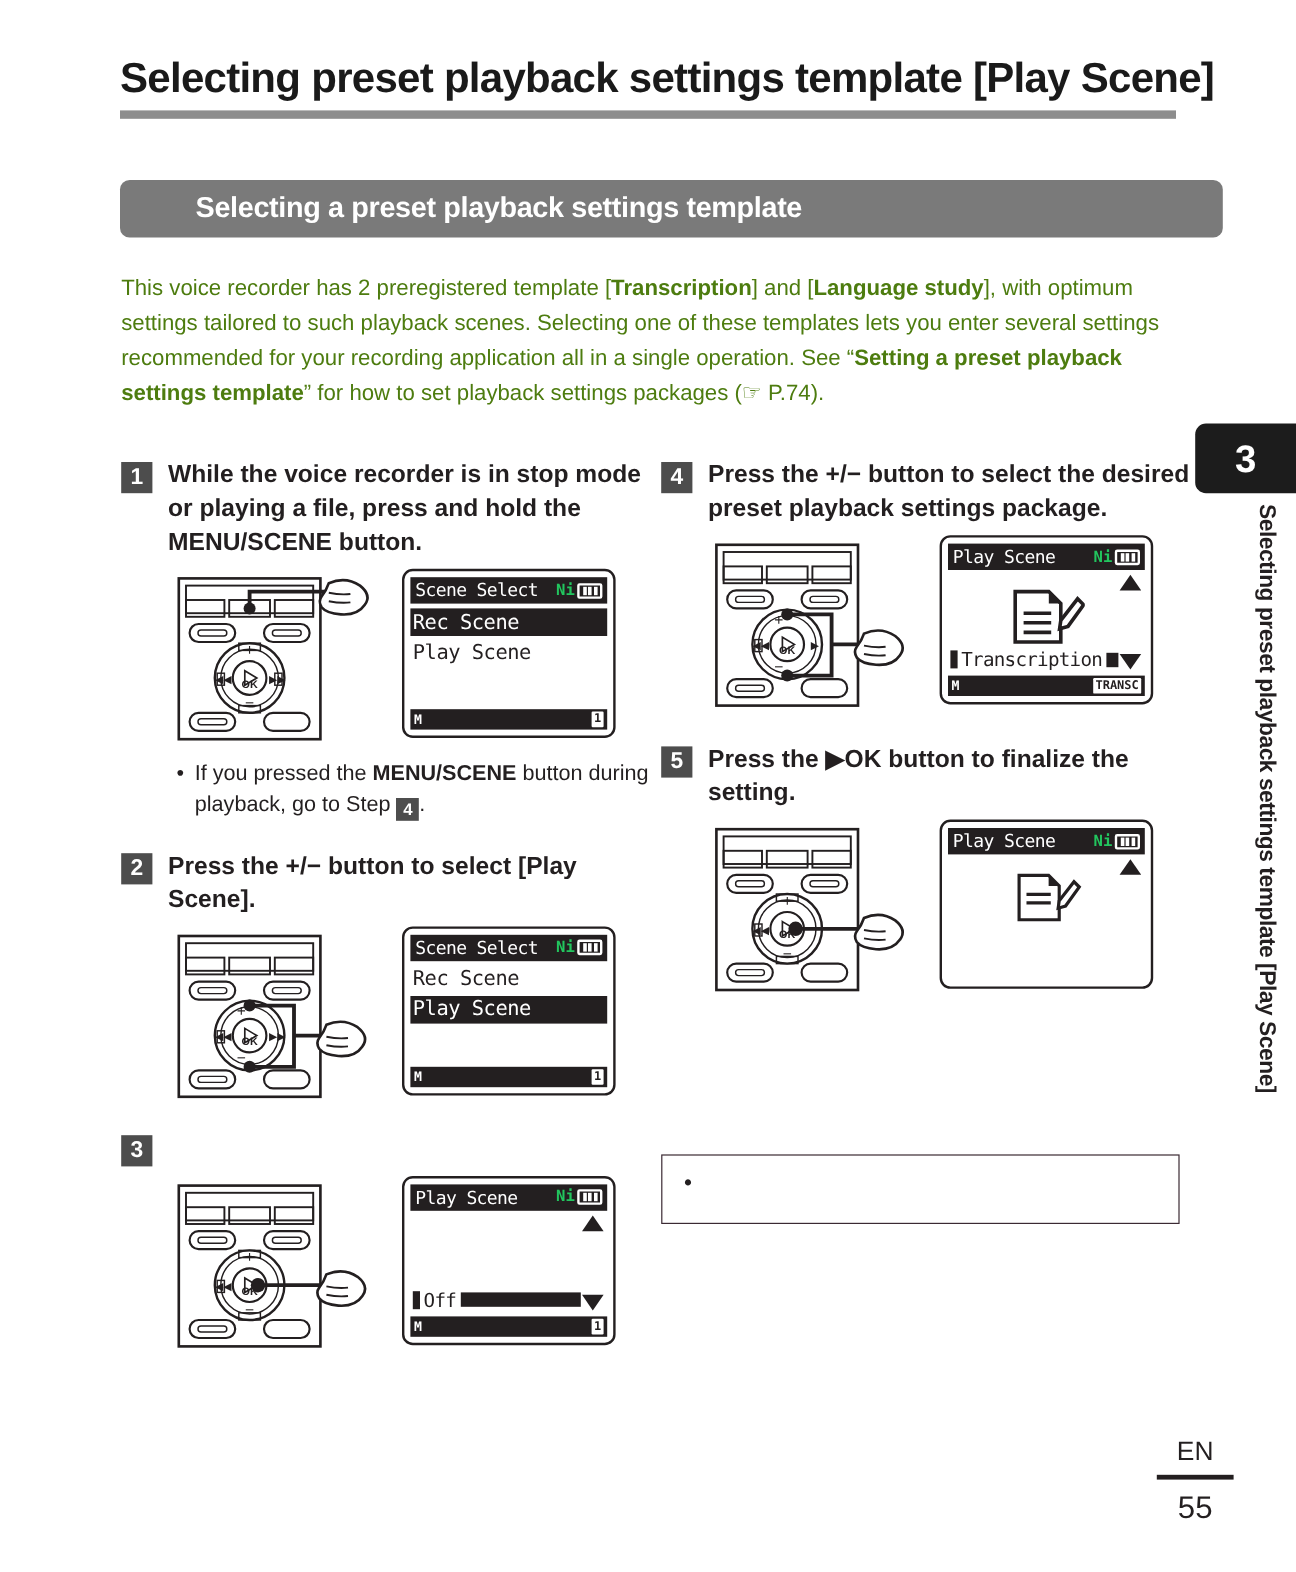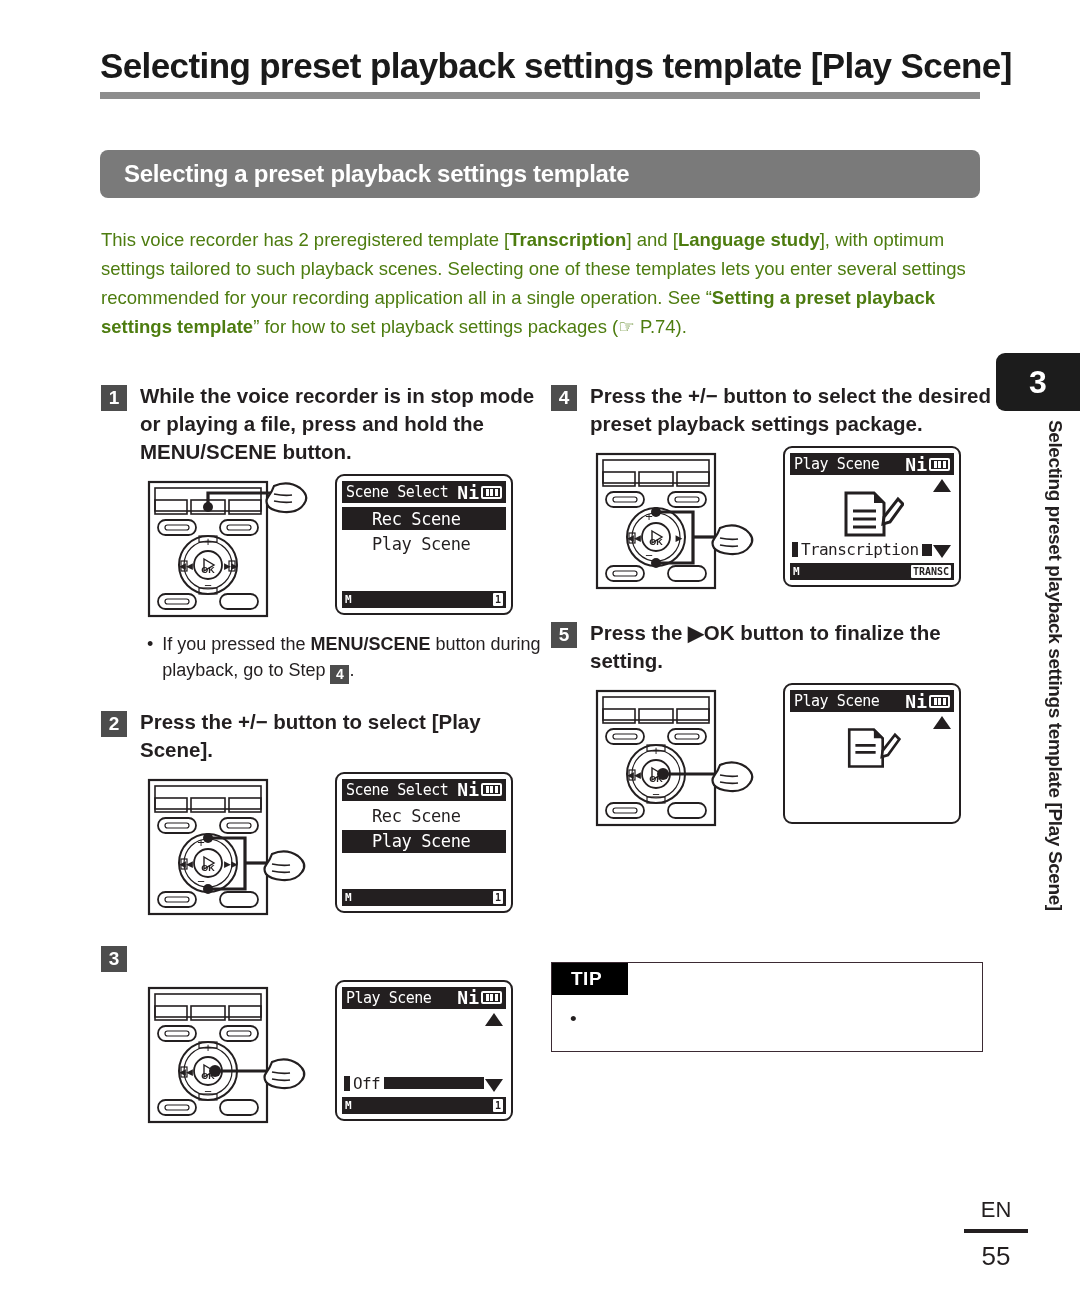--- a/index.html
+++ b/index.html
@@ -18,21 +18,21 @@
   .title{
     font-size:35px;font-weight:bold;letter-spacing:-0.6px;
     color:#1a1a1a;line-height:1.05;white-space:nowrap;
     font-stretch:condensed;
   }
   .title-rule{margin-top:7px;height:7px;background:#8d8d8d;width:880px;}
 
   .subtitle-bar{
     position:absolute;left:100px;top:150px;width:880px;height:48px;
     background:#7a7a7a;border-radius:8px;
-    display:flex;align-items:center;
+    display:flex;align-items:center;padding-left:39px;
   }
   .subtitle{
     color:#ffffff;font-size:24px;font-weight:bold;letter-spacing:-0.3px;
     margin-left:24px;white-space:nowrap;
   }
 
   
   .intro{
     position:absolute;left:101px;top:225px;width:884px;
     font-size:18.5px;line-height:29px;color:#4d7c0f;
@@ -67,31 +67,31 @@
     font-family:"DejaVu Sans Mono", monospace;
   }
   .lcd-inner{position:absolute;inset:5px;}
   .lcd-top{
     position:absolute;left:0;right:0;top:0;height:22px;background:#231f20;
     display:flex;align-items:center;justify-content:space-between;
     padding:0 4px;box-sizing:border-box;
   }
   .lcd-top .t{color:#fff;font-size:15px;letter-spacing:-0.5px;}
   .lcd-top .r{display:flex;align-items:center;gap:2px;}
-  .lcd-top .ni{color:#ffffff;font-size:18px;font-weight:bold;}
+  .lcd-top .ni{color:#22c55e;font-size:13px;font-weight:bold;}
   .batt{
     width:21px;height:13px;border:2px solid #fff;border-radius:2px;
     display:flex;align-items:center;justify-content:center;gap:1.5px;
     box-sizing:border-box;
   }
   .batt i{width:3px;height:7px;background:#fff;display:block;}
   .lcd-row{
     position:absolute;left:0;right:0;height:23px;
     display:flex;align-items:center;font-size:17px;letter-spacing:-0.4px;
-    padding-left:30px;box-sizing:border-box;color:#231f20;
+    padding-left:2px;box-sizing:border-box;color:#231f20;
   }
   .lcd-row.sel{background:#231f20;color:#fff;}
   .lcd-bot{
     position:absolute;left:0;right:0;bottom:0;height:17px;background:#231f20;
     display:flex;align-items:center;justify-content:space-between;
     padding:0 3px;box-sizing:border-box;
   }
   .lcd-bot .lm{color:#fff;font-size:11px;font-weight:bold;letter-spacing:-1px;}
   .lcd-bot .rm{
     background:#fff;color:#231f20;font-size:10px;font-weight:bold;
@@ -522,23 +522,20 @@
             <path d="M11 22 H34 M11 30 H34" stroke="#231f20" stroke-width="3"></path>
             <path d="M42 28 L56 10 L61 15 L48 33 L41 35 Z" fill="#fff" stroke="#231f20" stroke-width="3"></path>
           </svg>
         </div>
       </div>
     </div>
 
   </div>
 
   <div class="tipbox">
-    <div>
-      <span class="tip-label">TIP</span>
-    </div>
     <div class="tip-body">
       <span>•</span>
     </div>
   </div>
 
   <div class="side-tab">
     <span>3</span>
   </div>
   <div class="side-text">Selecting preset playback settings template [Play Scene]</div>
 

